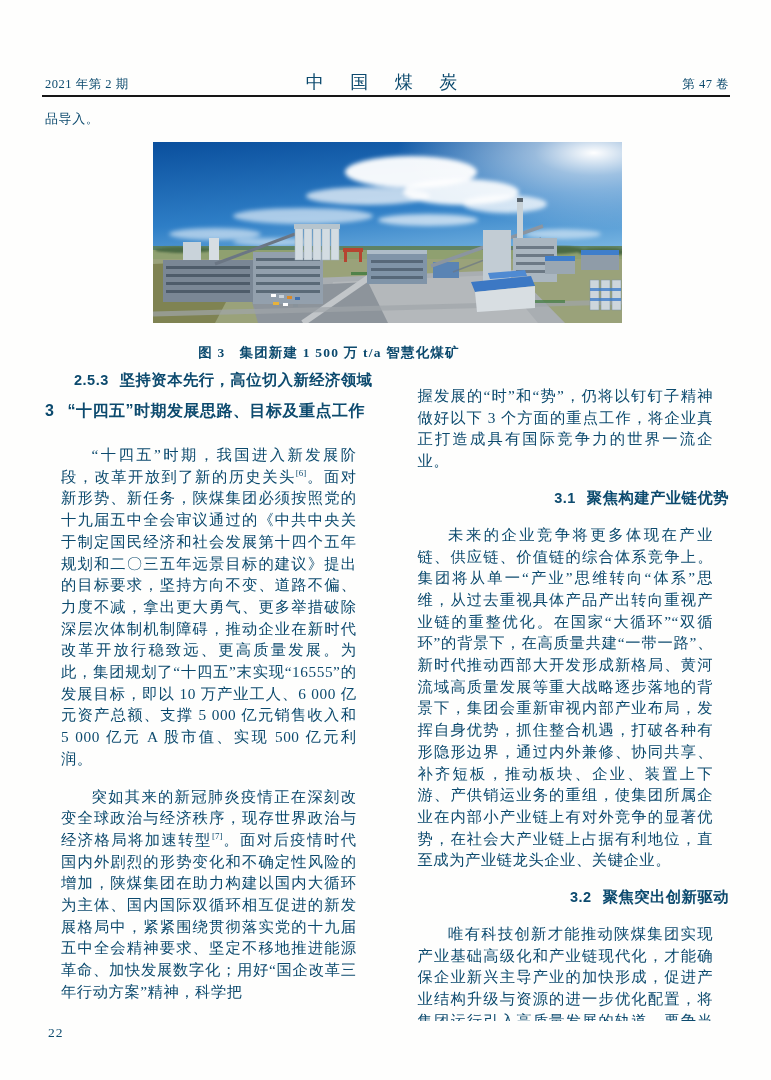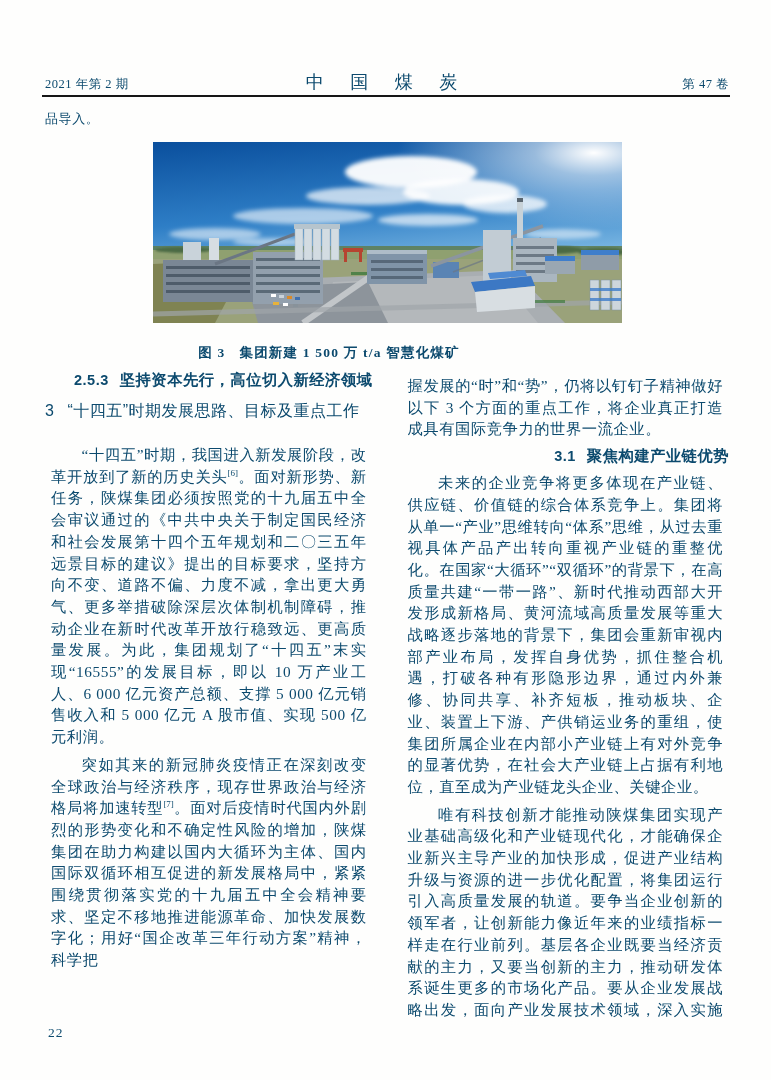--- a/index.html
+++ b/index.html
@@ -19,29 +19,29 @@
   .leftover{position:absolute;left:45px;top:110px;font-size:13px;letter-spacing:.6px;}
   
   .figure-photo{position:absolute;left:153px;top:142px;width:469px;height:181px;overflow:hidden;}
   .figure-caption{position:absolute;left:0;top:344px;width:658px;text-align:center;
     font-size:13.5px;font-weight:700;letter-spacing:1.2px;}
   .figure-caption .cap-label{margin-right:14px;}
   
   .columns{position:absolute;left:45px;top:369px;width:684px;height:652px;
     display:flex;gap:29px;overflow:hidden;}
   .col{width:327.5px;flex:0 0 auto;}
-  .body-par{margin:6px;font-size:15.3px;line-height:21.7px;letter-spacing:.55px;
+  .body-par{margin:16px;font-size:15.3px;line-height:21.7px;letter-spacing:.55px;
     text-align:justify;text-indent:2em;}
   .body-par.no-indent{text-indent:0;}
   sup.ref{font-size:9px;line-height:0;letter-spacing:0;}
   .kaiti-heading{margin:1px 0 1px;font-size:15.3px;line-height:20px;font-weight:600;
     font-style:oblique 10deg;letter-spacing:.5px;text-align:right;}
   .kaiti-heading .h-num{font-style:normal;font-weight:700;
     font-family:"Liberation Sans","DejaVu Sans",sans-serif;margin-right:11px;font-size:14.5px;}
-  .main-heading{margin:9px 0 22px;font-size:16px;line-height:23px;font-weight:400;
+  .main-heading{margin:9px 0 22px;font-size:16px;line-height:23px;font-weight:700;
     font-family:"Liberation Sans","DejaVu Sans",sans-serif;letter-spacing:.5px;}
   .main-heading .h-num{margin-right:13px;}
   
   .folio{position:absolute;left:48px;top:1025px;font-size:13.5px;letter-spacing:1px;}
 </style>
 </head>
 <body>
 
 <div class="page">
 
@@ -213,20 +213,23 @@
     </div>
 
     <div class="col">
       <p class="body-par no-indent">握发展的“时”和“势”，仍将以钉钉子精神做好以下 3 个方面的重点工作，将企业真正打造成具有国际竞争力的世界一流企业。</p>
 
       <h4 class="kaiti-heading">
         <span class="h-num">3.1</span><span>聚焦构建产业链优势</span>
       </h4>
       <p class="body-par">未来的企业竞争将更多体现在产业链、供应链、价值链的综合体系竞争上。集团将从单一“产业”思维转向“体系”思维，从过去重视具体产品产出转向重视产业链的重整优化。在国家“大循环”“双循环”的背景下，在高质量共建“一带一路”、新时代推动西部大开发形成新格局、黄河流域高质量发展等重大战略逐步落地的背景下，集团会重新审视内部产业布局，发挥自身优势，抓住整合机遇，打破各种有形隐形边界，通过内外兼修、协同共享、补齐短板，推动板块、企业、装置上下游、产供销运业务的重组，使集团所属企业在内部小产业链上有对外竞争的显著优势，在社会大产业链上占据有利地位，直至成为产业链龙头企业、关键企业。</p>
 
+      <h4 class="kaiti-heading">
+        <span class="h-num">3.2</span><span>聚焦突出创新驱动</span>
+      </h4>
       <p class="body-par">唯有科技创新才能推动陕煤集团实现产业基础高级化和产业链现代化，才能确保企业新兴主导产业的加快形成，促进产业结构升级与资源的进一步优化配置，将集团运行引入高质量发展的轨道。要争当企业创新的领军者，让创新能力像近年来的业绩指标一样走在行业前列。基层各企业既要当经济贡献的主力，又要当创新的主力，推动研发体系诞生更多的市场化产品。要从企业发展战略出发，面向产业发展技术领域，深入实施创新驱动战略，完善科技创新体制机制，促进产业链和创新链融合，构建多层次开放式高效创新体系，奋力打造创新型</p>
     </div>
 
   </div>
 
   <div class="folio">22</div>
 
 </div>
 
 </body></html>

